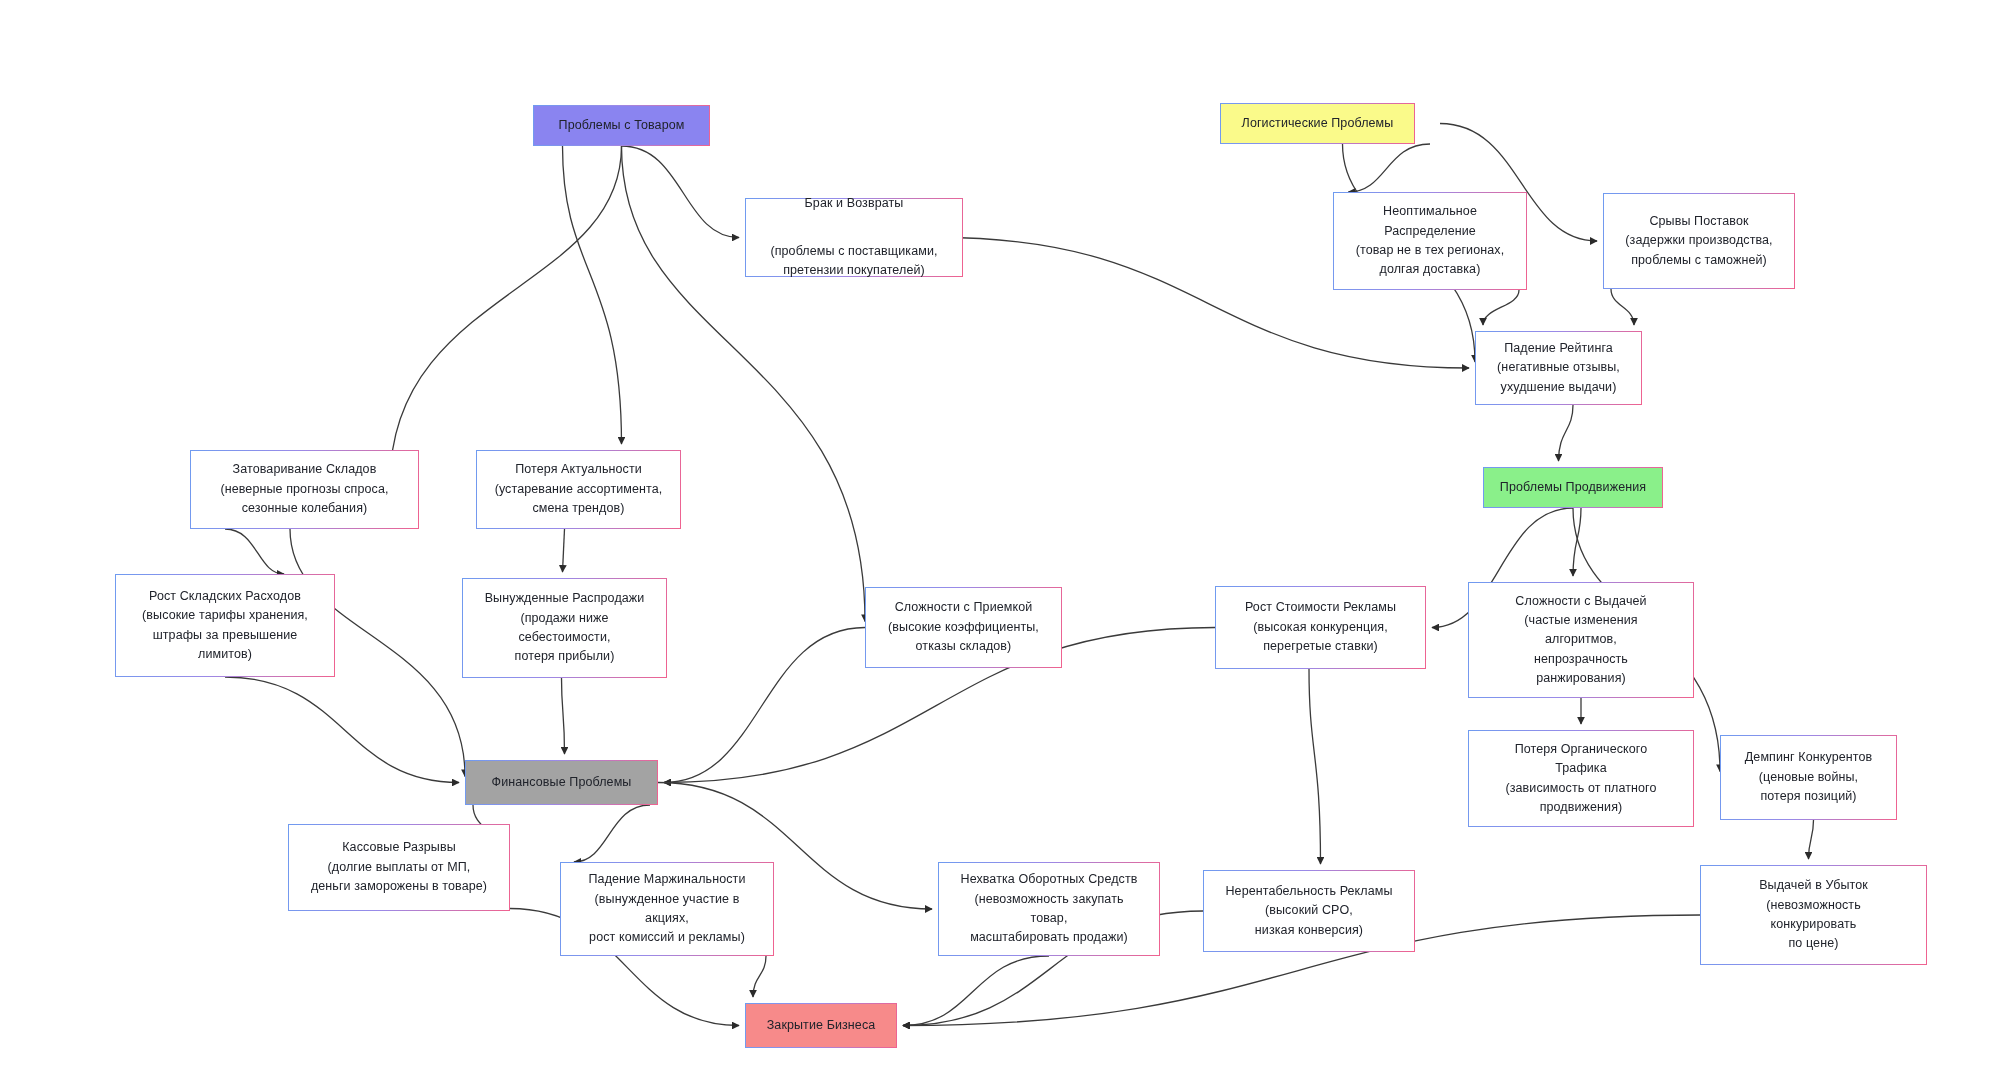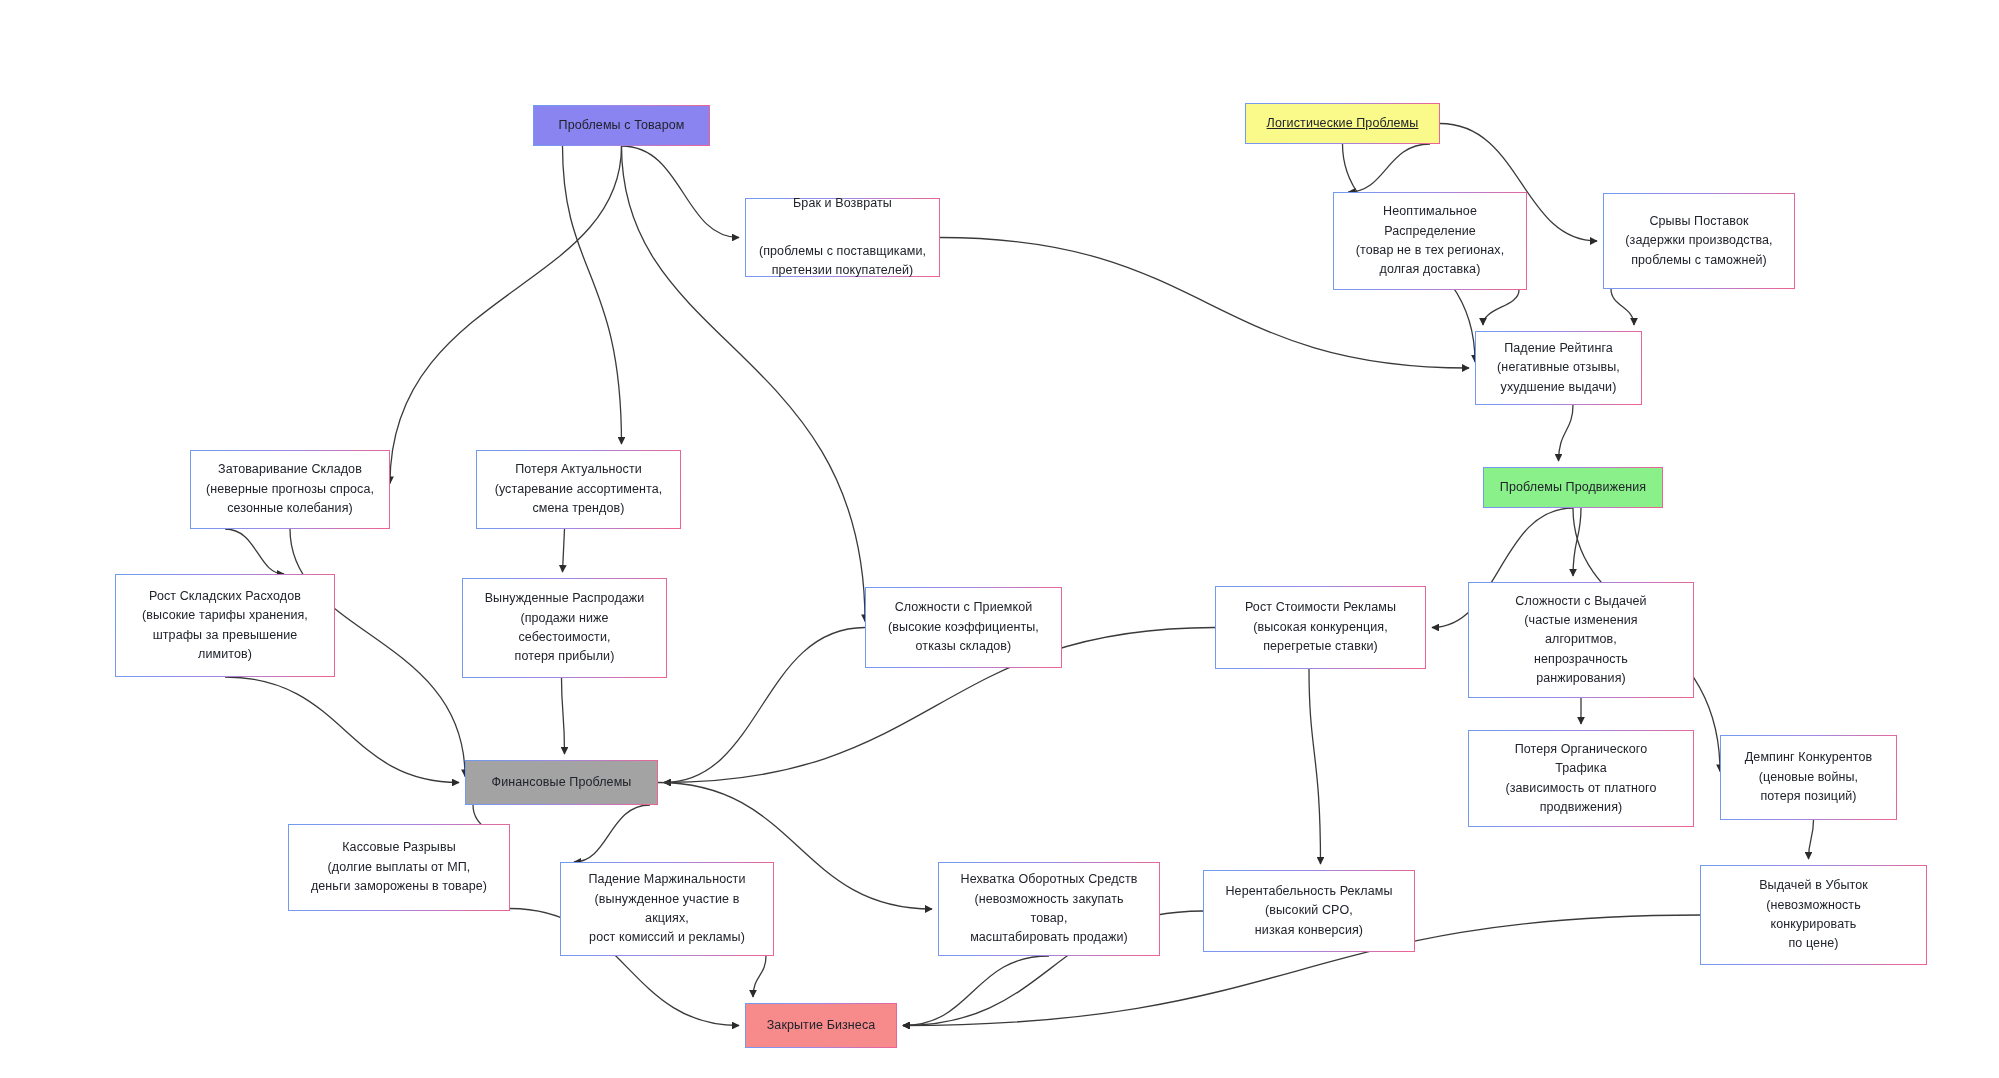--- a/index.html
+++ b/index.html
@@ -94,32 +94,32 @@
         <path d="M 658 782.5 C 798 782.5, 798 909, 932 909" marker-end="url(#arrow)"></path>
         <path d="M 510 908.5 C 627.5 908.5, 627.5 1025.5, 739 1025.5" marker-end="url(#arrow)"></path>
         <path d="M 766 956 C 766 975.74, 753 975.74, 753 997" marker-end="url(#arrow)"></path>
         <path d="M 1049 956 C 973 956, 973 1025.5, 903 1025.5" marker-end="url(#arrow)"></path>
         <path d="M 1203 911 C 1050 911, 1050 1025.5, 903 1025.5" marker-end="url(#arrow)"></path>
         <path d="M 1700 915 C 1298.5 915, 1298.5 1025.5, 903 1025.5" marker-end="url(#arrow)"></path>
       </g>
   </svg>
   <div id="node-layer">
       <div class="node cat-product category" style="left: 533px; top: 105px; width: 177px; height: 41px;"><span class="title">Проблемы с Товаром</span></div>
-      <div class="node cat-logistic category" style="left: 1245px; top: 103px; width: 195px; height: 41px; text-decoration: underline;"><span class="title">Логистические Проблемы</span></div>
-      <div class="node plain" style="left: 745px; top: 198px; width: 195px; height: 79px; gap: 28px;"><span class="title">Брак и Возвраты</span><span class="sub">(проблемы с поставщиками,
+      <div class="node cat-logistic category" style="left: 1220px; top: 103px; width: 195px; height: 41px;"><span class="title">Логистические Проблемы</span></div>
+      <div class="node plain" style="left: 745px; top: 198px; width: 218px; height: 79px; gap: 28px;"><span class="title">Брак и Возвраты</span><span class="sub">(проблемы с поставщиками,
 претензии покупателей)</span></div>
       <div class="node plain" style="left: 1333px; top: 192px; width: 194px; height: 98px;"><span class="title">Неоптимальное
 Распределение</span><span class="sub">(товар не в тех регионах,
 долгая доставка)</span></div>
       <div class="node plain" style="left: 1603px; top: 193px; width: 192px; height: 96px;"><span class="title">Срывы Поставок</span><span class="sub">(задержки производства,
 проблемы с таможней)</span></div>
       <div class="node plain" style="left: 1475px; top: 331px; width: 167px; height: 74px;"><span class="title">Падение Рейтинга</span><span class="sub">(негативные отзывы,
 ухудшение выдачи)</span></div>
       <div class="node cat-promo category" style="left: 1483px; top: 467px; width: 180px; height: 41px;"><span class="title">Проблемы Продвижения</span></div>
-      <div class="node plain" style="left: 190px; top: 450px; width: 200px; height: 79px;"><span class="title">Затоваривание Складов</span><span class="sub">(неверные прогнозы спроса,
+      <div class="node plain" style="left: 190px; top: 450px; width: 229px; height: 79px;"><span class="title">Затоваривание Складов</span><span class="sub">(неверные прогнозы спроса,
 сезонные колебания)</span></div>
       <div class="node plain" style="left: 476px; top: 450px; width: 205px; height: 79px;"><span class="title">Потеря Актуальности</span><span class="sub">(устаревание ассортимента,
 смена трендов)</span></div>
       <div class="node plain" style="left: 115px; top: 574px; width: 220px; height: 103px;"><span class="title">Рост Складских Расходов</span><span class="sub">(высокие тарифы хранения,
 штрафы за превышение
 лимитов)</span></div>
       <div class="node plain" style="left: 462px; top: 578px; width: 205px; height: 100px;"><span class="title">Вынужденные Распродажи</span><span class="sub">(продажи ниже
 себестоимости,
 потеря прибыли)</span></div>
       <div class="node plain" style="left: 865px; top: 587px; width: 197px; height: 81px;"><span class="title">Сложности с Приемкой</span><span class="sub">(высокие коэффициенты,

